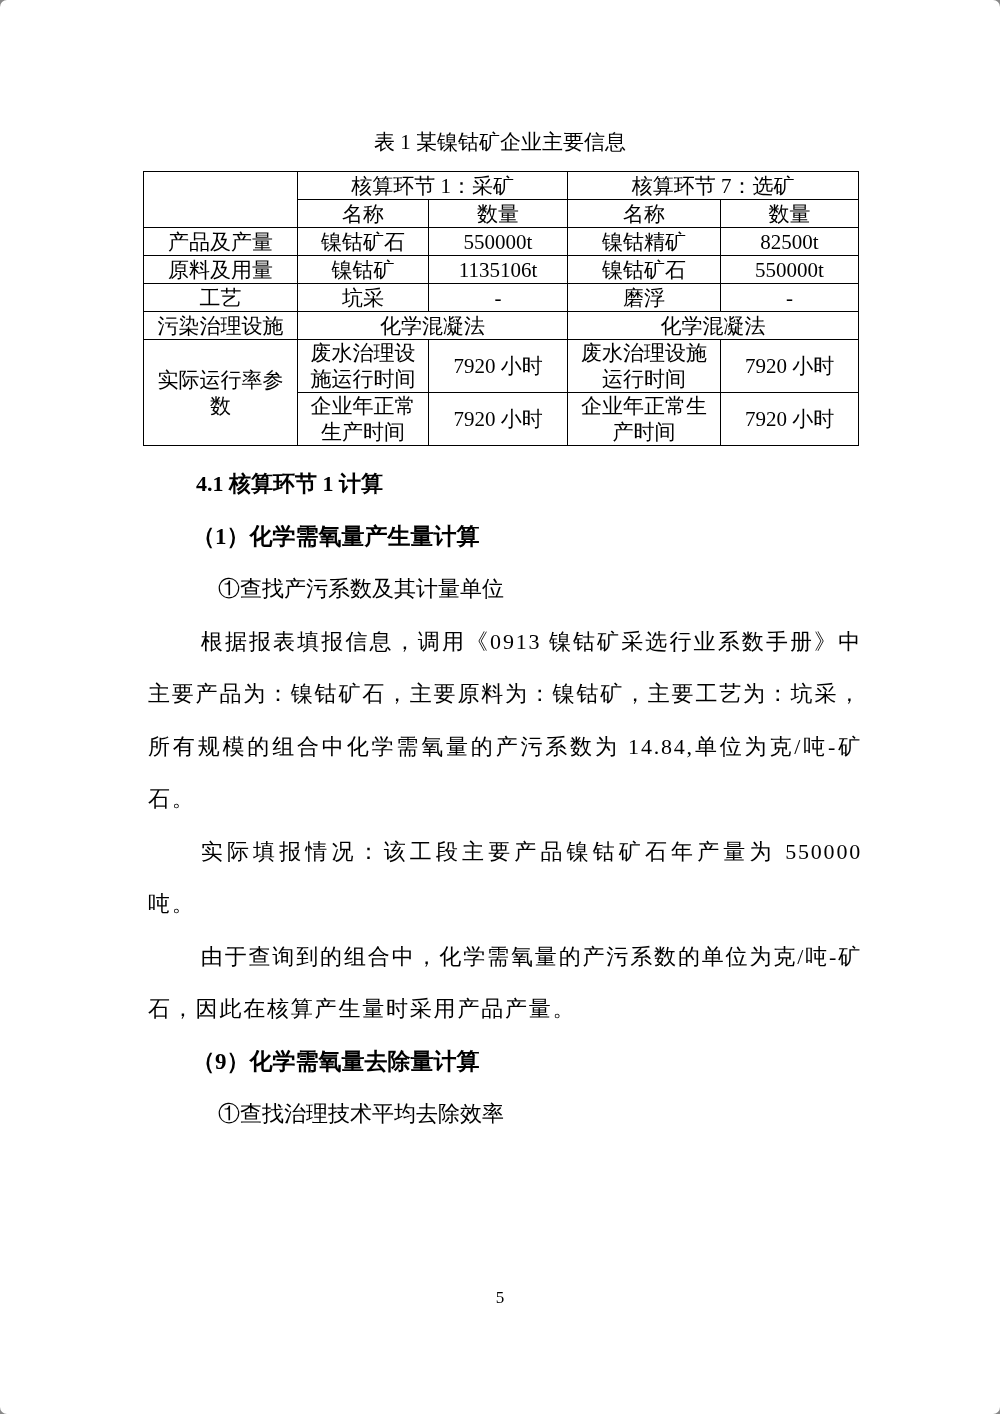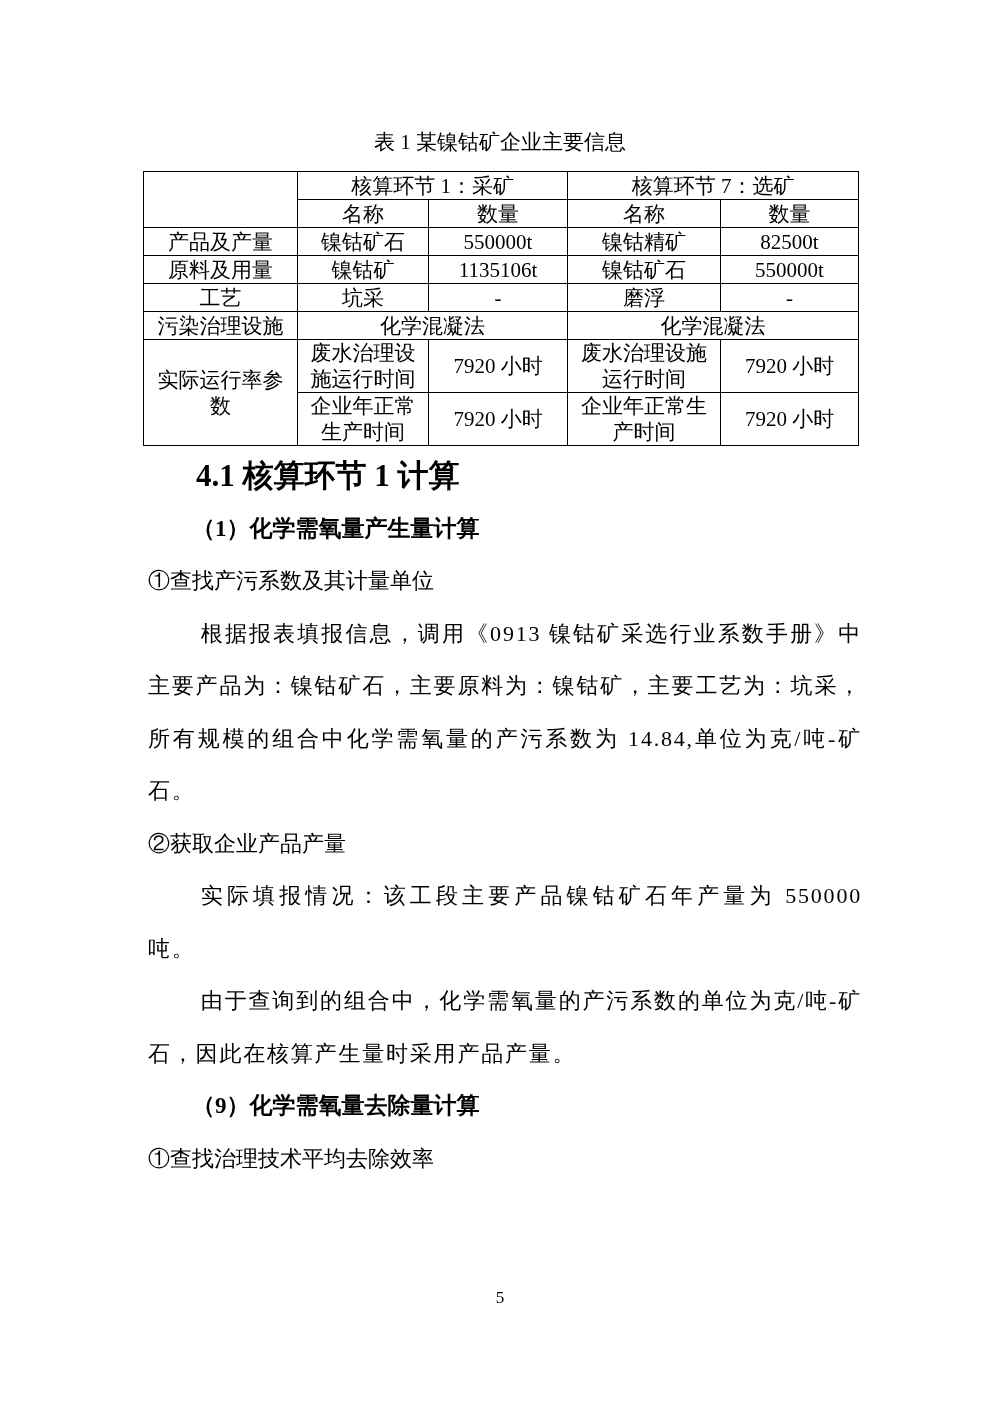--- a/index.html
+++ b/index.html
@@ -6,30 +6,31 @@
   html, body { background: #888; }
   .page {
     position: relative;
     width: 1000px;
     height: 1414px;
     margin: 0 auto;
     background: #ffffff;
     color: #000;
     font-family: "Liberation Serif", "DejaVu Serif", serif;
     overflow: hidden;
+    border-radius: 7px;
   }
   .doc-title {
     margin-top: 130px;
     text-align: center;
     font-size: 21px;
     line-height: 24px;
   }
   table.info-table {
     border-collapse: collapse;
-    margin: 17px 0 4px 143px;
+    margin: 17px 0 12px 143px;
     font-size: 21px;
     table-layout: fixed;
     color: #000;
   }
   table.info-table td {
     border: 1.5px solid #000;
     text-align: center;
     vertical-align: middle;
     padding: 0 6px;
     line-height: 26px;
@@ -40,29 +41,30 @@
   .content {
     margin: 0 140px 0 148px;
     width: 714px;
     font-size: 22px;
   }
   .content > * {
     line-height: 52.5px;
   }
   .h-num {
     font-weight: bold;
-    font-size: 31px;
+    font-size: 22px;
     margin-left: 48px;
   }
   .h-paren {
     font-weight: bold;
     font-size: 23px;
     margin-left: 44px;
   }
   .step {
+    margin-left: 70px;
   }
   .body-p {
     text-align: justify;
     text-indent: 2.4em;
     letter-spacing: 1.8px;
   }
   .page-number {
     position: absolute;
     top: 1288px;
     left: 0;
@@ -138,21 +140,20 @@
       <td>7920 小时</td>
     </tr>
   </tbody>
     </table>
 
   <div class="content">
     <div class="h-num">4.1 核算环节 1 计算</div>
     <div class="h-paren">（1）化学需氧量产生量计算</div>
     <div class="step">①查找产污系数及其计量单位</div>
     <p class="body-p">根据报表填报信息，调用《0913 镍钴矿采选行业系数手册》中主要产品为：镍钴矿石，主要原料为：镍钴矿，主要工艺为：坑采，所有规模的组合中化学需氧量的产污系数为 14.84,单位为克/吨-矿石。</p>
-    <div class="step">②获取企业产品产量</div>
     <p class="body-p">实际填报情况：该工段主要产品镍钴矿石年产量为 550000 吨。</p>
     <p class="body-p">由于查询到的组合中，化学需氧量的产污系数的单位为克/吨-矿石，因此在核算产生量时采用产品产量。</p>
     <div class="h-paren">（9）化学需氧量去除量计算</div>
     <div class="step">①查找治理技术平均去除效率</div>
   </div>
 
   <div class="page-number">5</div>
 
 </div>
 

